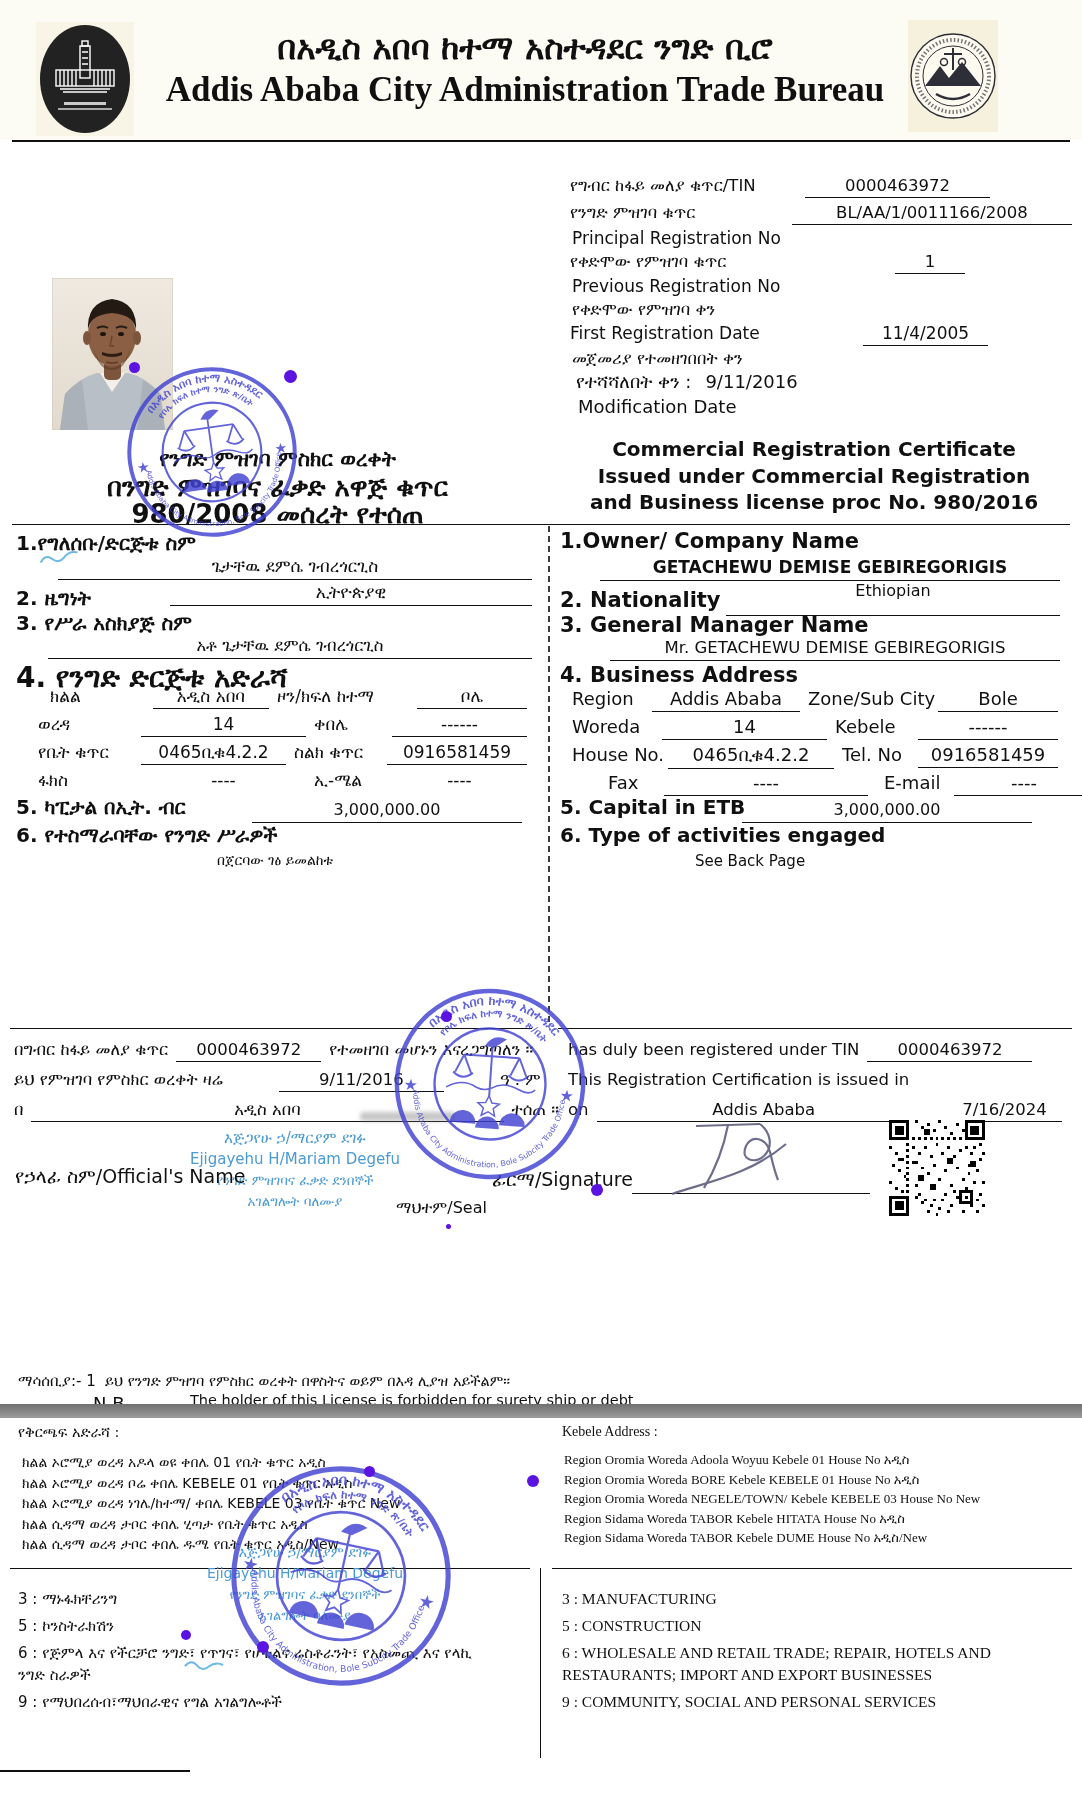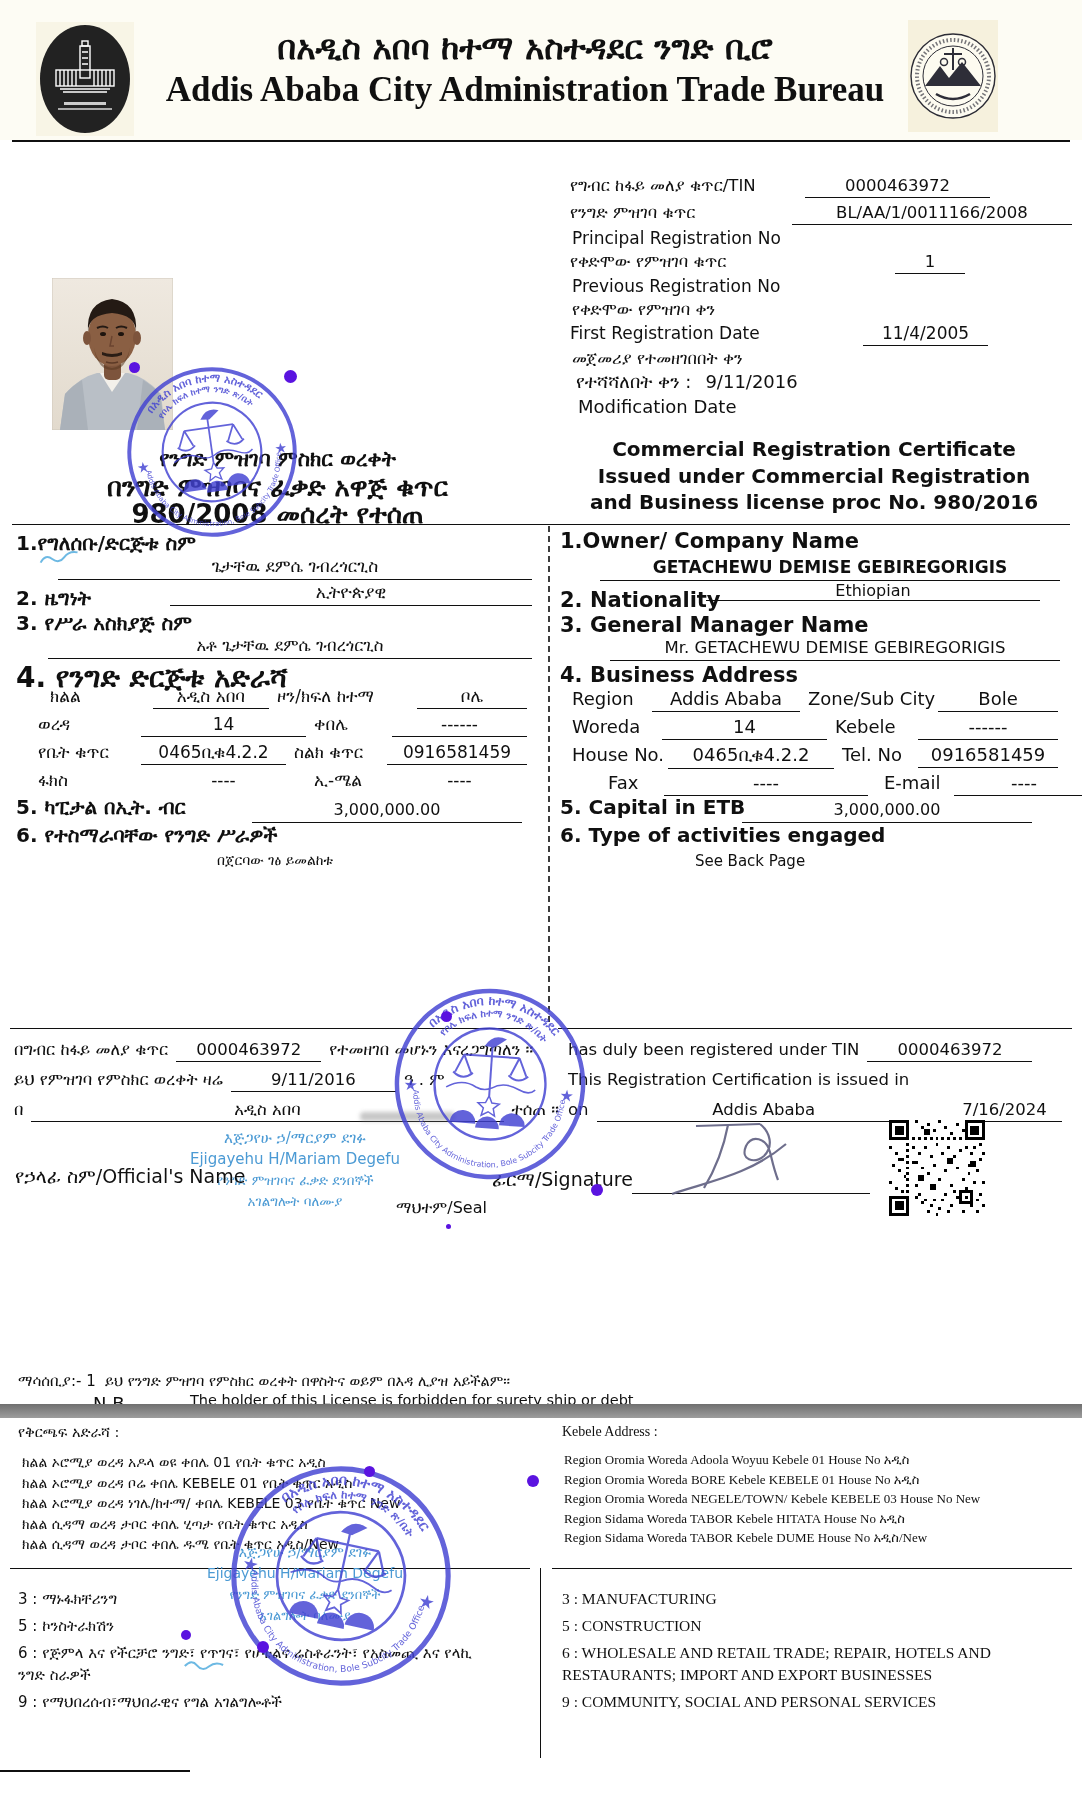--- a/index.html
+++ b/index.html
@@ -196,21 +196,21 @@
   <div class="a b" style="left:16px;top:795px;font-size:20px;">5. ካፒታል በኢት. ብር</div>
   <div class="a ctr" style="left:252px;top:800px;width:270px;font-size:16px;border-bottom:1.6px solid #101010;padding-bottom:3px;">3,000,000.00</div>
 
   <div class="a b" style="left:16px;top:823px;font-size:20px;">6. የተስማራባቸው የንግድ ሥራዎች</div>
   <div class="a ctr" style="left:120px;top:852px;width:310px;font-size:14px;">በጀርባው ገፅ ይመልከቱ</div>
 
   <div class="a b" style="left:560px;top:529px;font-size:21px;">1.Owner/ Company Name</div>
   <div class="a b ctr" style="left:600px;top:557px;width:460px;font-size:17px;border-bottom:1.6px solid #101010;padding-bottom:3px;">GETACHEWU DEMISE GEBIREGORIGIS</div>
 
   <div class="a b" style="left:560px;top:588px;font-size:21px;">2. Nationality</div>
-  <div class="a ctr" style="left:706px;top:581px;width:334px;font-size:16px;border-bottom:1.6px solid #101010;padding-bottom:0;">Ethiopian</div>
+  <div class="a ctr" style="left:726px;top:581px;width:334px;font-size:16px;border-bottom:1.6px solid #101010;padding-bottom:15px;">Ethiopian</div>
 
   <div class="a b" style="left:560px;top:613px;font-size:21px;">3. General Manager Name</div>
   <div class="a ctr" style="left:610px;top:638px;width:450px;font-size:16.5px;border-bottom:1.6px solid #101010;padding-bottom:3px;">Mr. GETACHEWU DEMISE GEBIREGORIGIS</div>
 
   <div class="a b" style="left:560px;top:663px;font-size:21px;">4. Business Address</div>
 
   <div class="frow" style="left:572px;top:688px;width:494px;font-size:18px;">
     <span class="fl" style="width:72px;">Region</span>
     <span class="fv">Addis Ababa</span>
     <span class="fl" style="width:122px;">Zone/Sub City</span>
@@ -242,21 +242,21 @@
   <div class="a ctr" style="left:600px;top:852px;width:300px;font-size:15px;">See Back Page</div>
 
   <div class="hl" style="left:10px;top:1028px;width:522px;"></div>
   <div class="hl" style="left:558px;top:1028px;width:514px;"></div>
 
   <div class="frow" style="left:14px;top:1040px;width:620px;font-size:16.5px;">
     <span class="fl">በግብር ከፋይ መለያ ቁጥር</span>
     <span class="fvf" style="flex:0 0 145px;">0000463972</span>
     <span class="fl">የተመዘገበ መሆኑን እናረጋግጣለን ።</span>
   </div>
-  <div class="frow" style="left:14px;top:1070px;width:560px;font-size:16.5px;">
+  <div class="frow" style="left:14px;top:1070px;width:560px;font-size:16.5px;gap:48px;">
     <span class="fl">ይህ የምዝገባ የምስክር ወረቀት ዛሬ</span>
     <span class="fvf" style="flex:0 0 165px;">9/11/2016</span>
     <span class="fl">ዓ . ም</span>
   </div>
   <div class="frow" style="left:14px;top:1100px;width:545px;font-size:16.5px;">
     <span class="fl">በ</span>
     <span class="fv">አዲስ አበባ</span>
     <span class="fl">ተሰጠ ።</span>
   </div>
 

